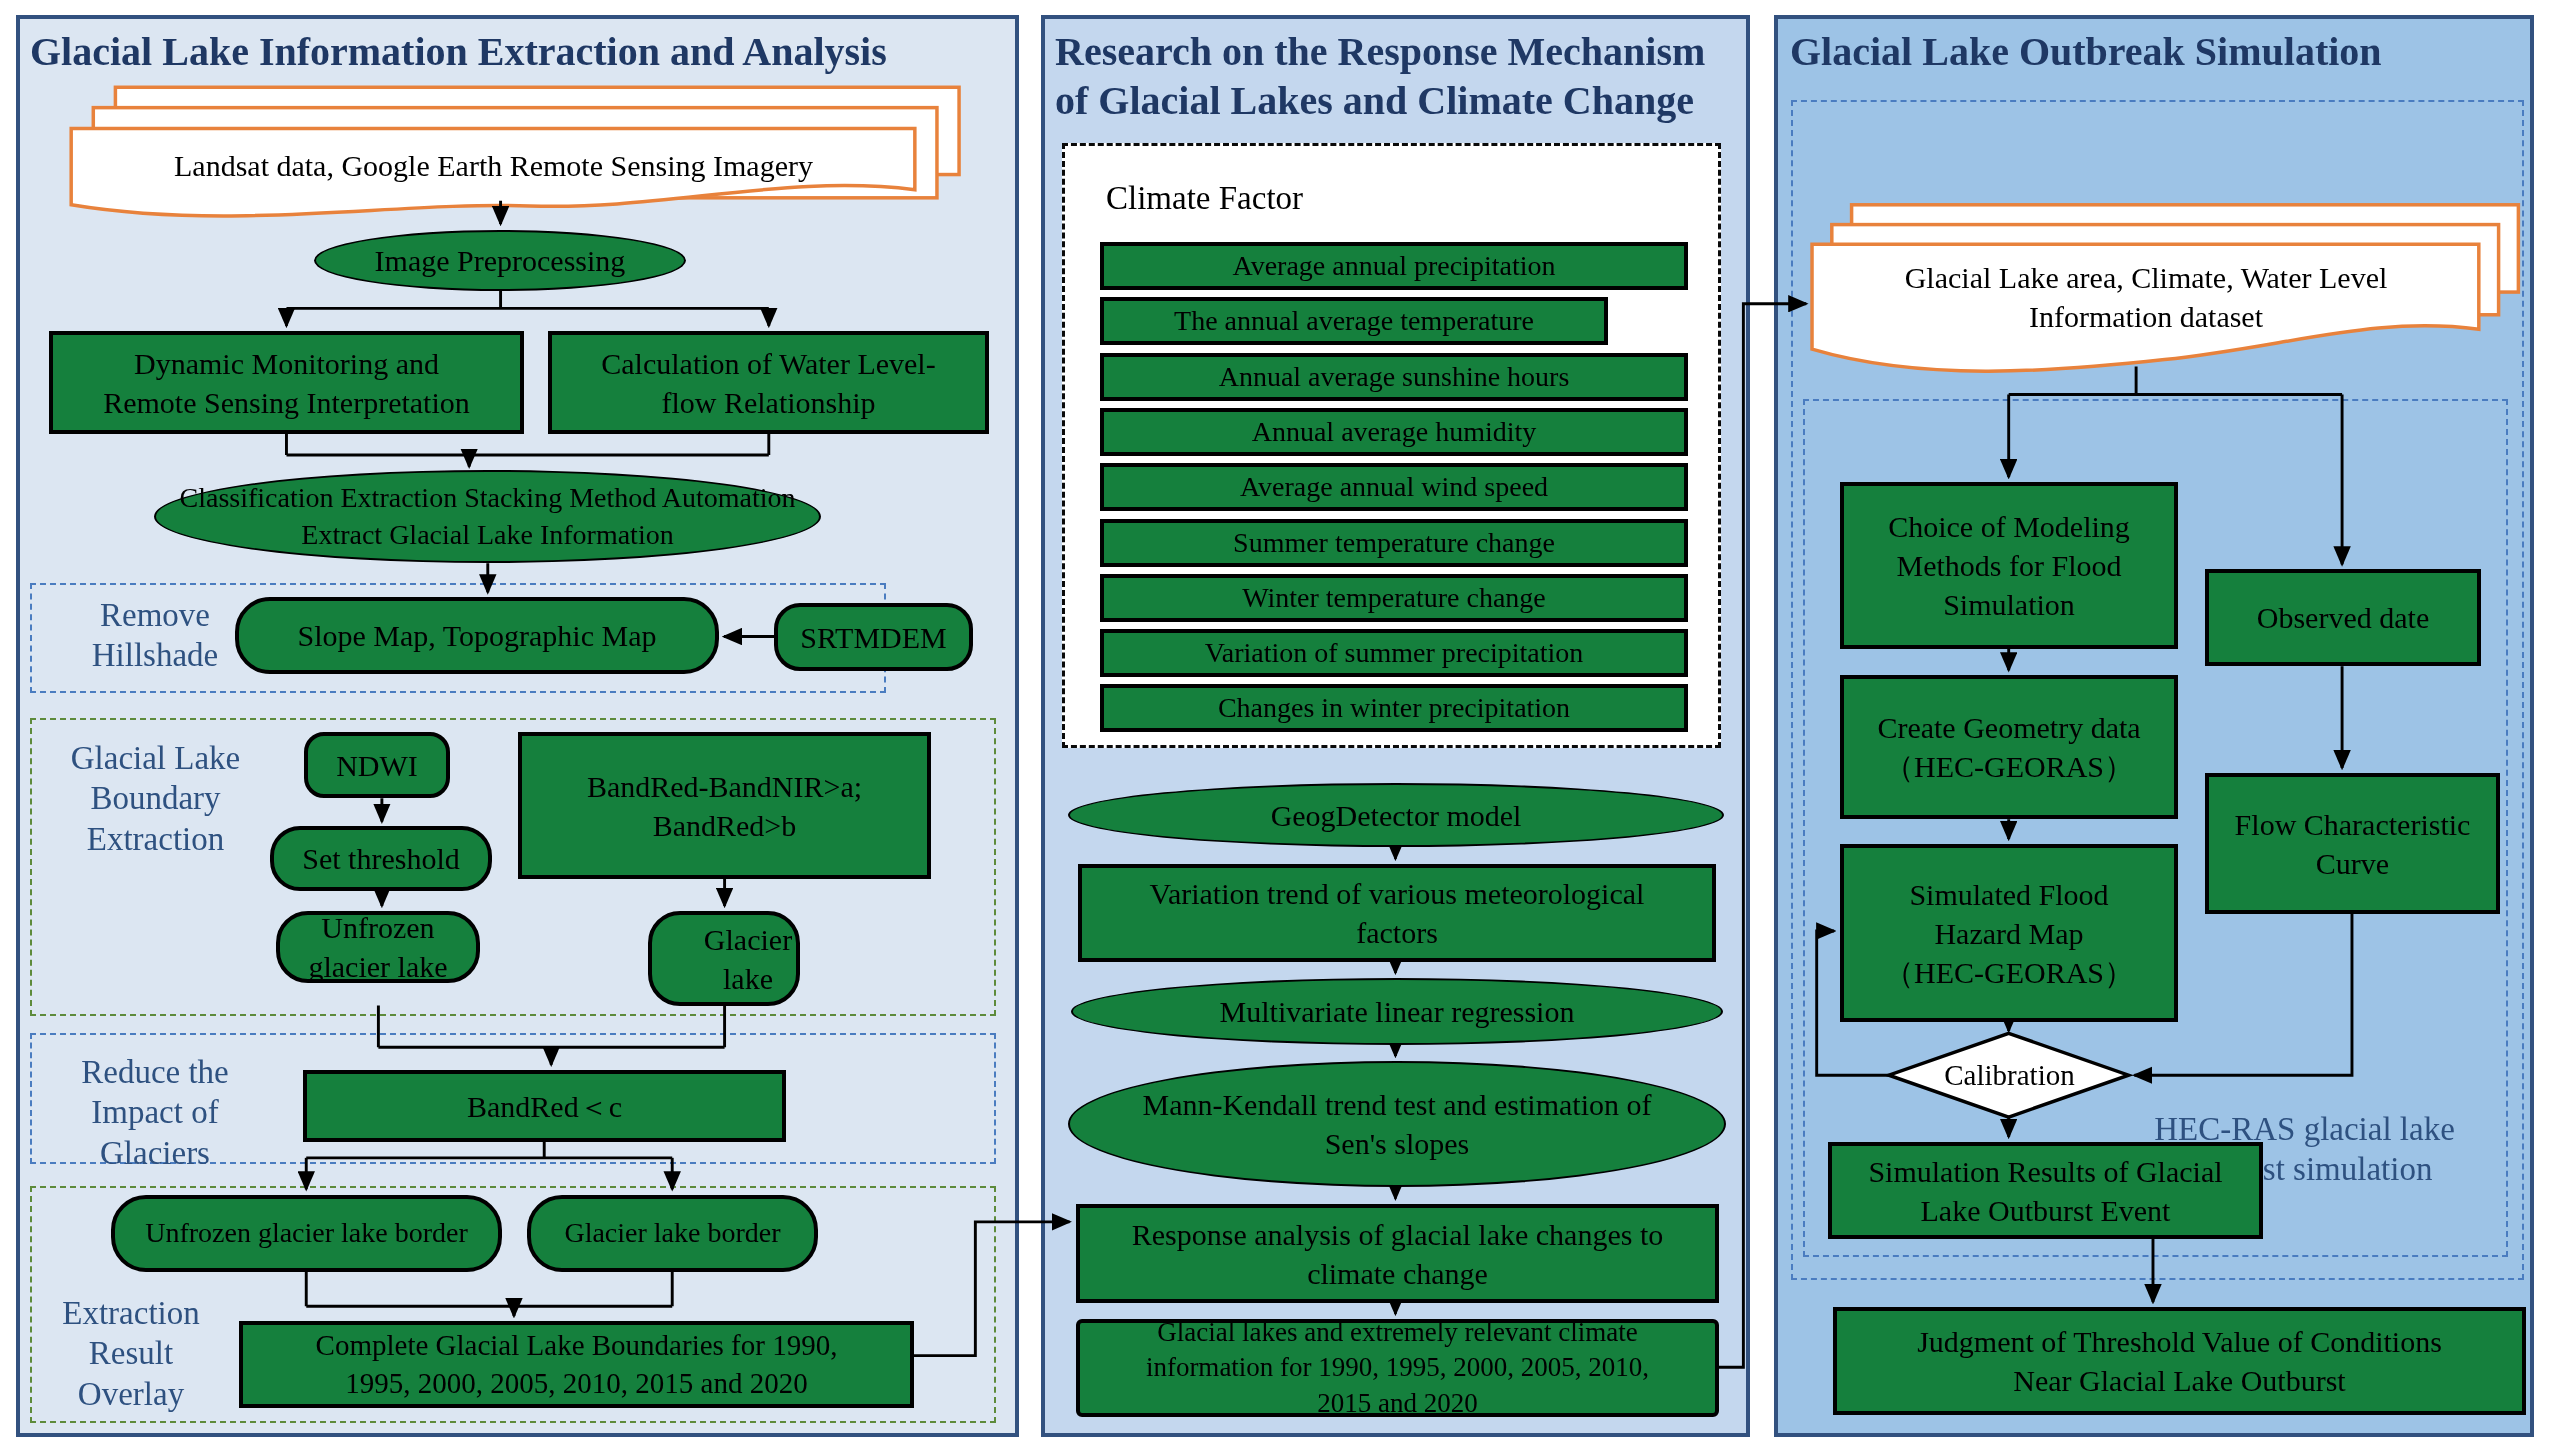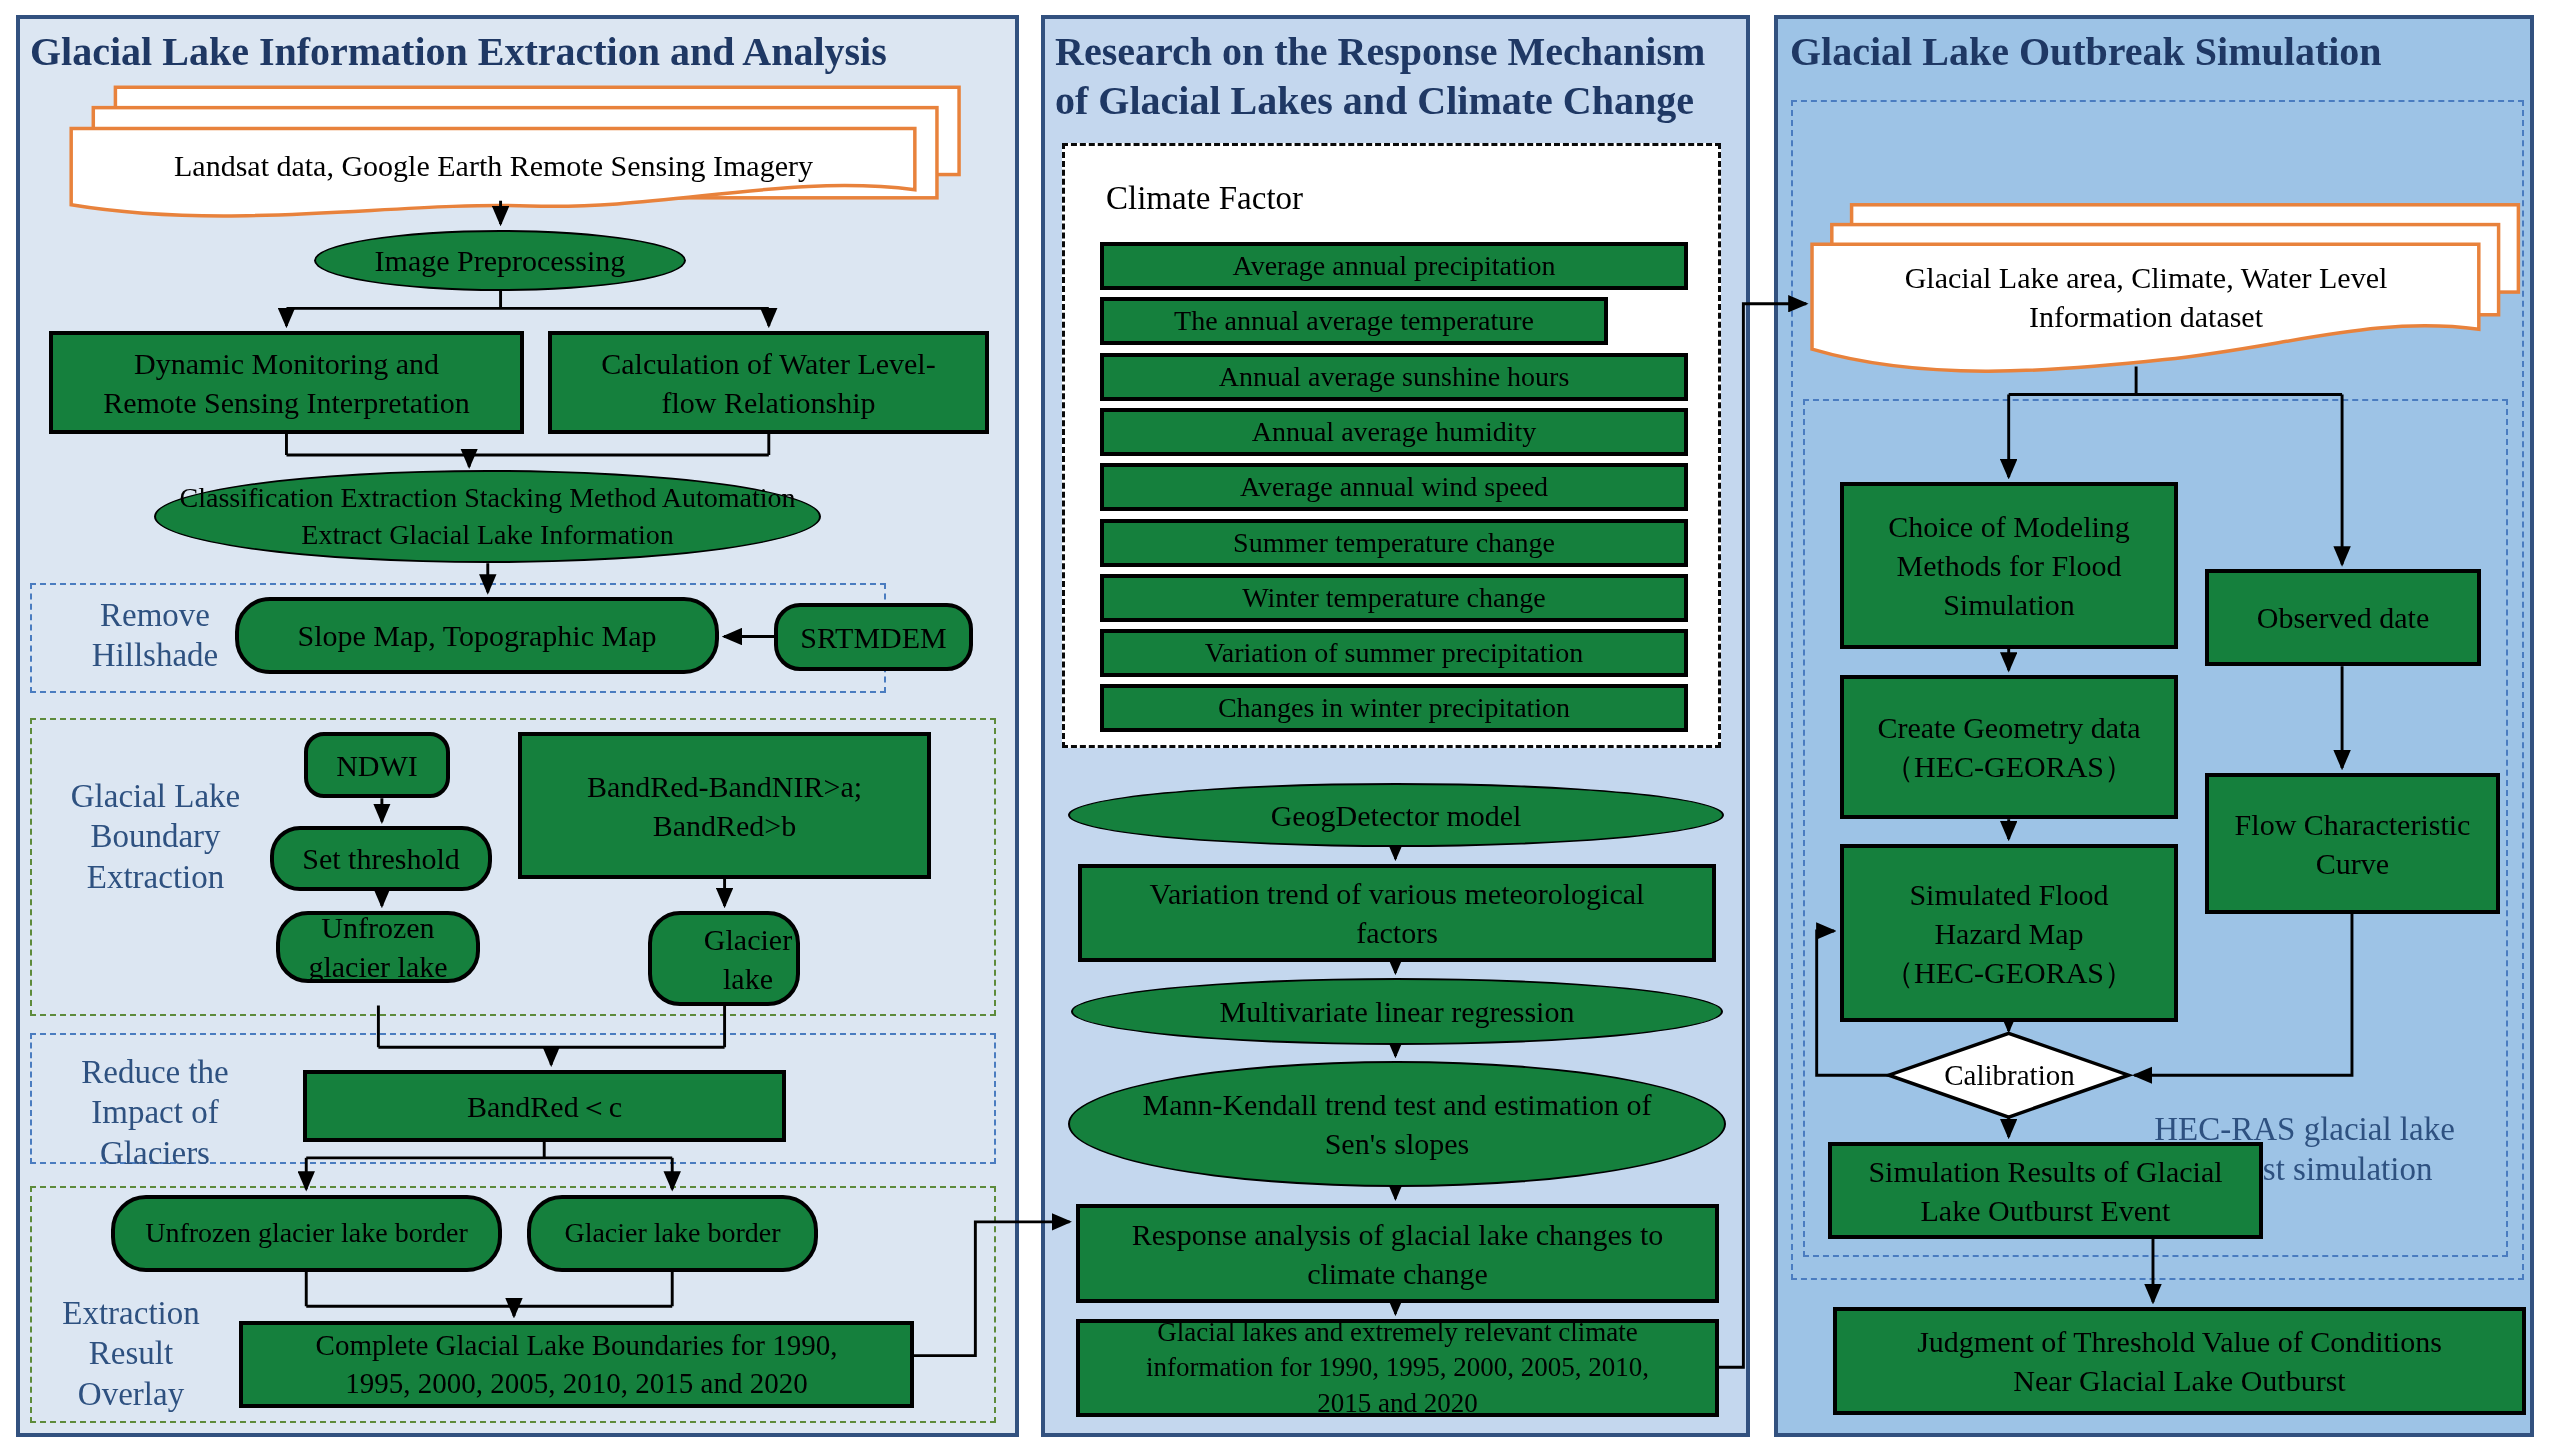--- a/index.html
+++ b/index.html
@@ -132,21 +132,21 @@
 <div class="node ellipse f48" style="left:154px;top:470px;width:667px;height:93px;">Classification Extraction Stacking Method Automation
 Extract Glacial Lake Information</div>
 
 <div class="slabel f56" style="left:56px;top:595px;width:198px;">Remove
 Hillshade</div>
 
 <div class="node round f52" style="left:235px;top:597px;width:484px;height:77px;">Slope Map, Topographic Map</div>
 
 <div class="node round f52" style="left:774px;top:603px;width:199px;height:68px;border-radius:26px;">SRTMDEM</div>
 
-<div class="slabel f56" style="left:45px;top:776px;width:221px;text-align:center;">Glacial Lake
+<div class="slabel f56" style="left:45px;top:738px;width:221px;text-align:center;">Glacial Lake
 Boundary
 Extraction</div>
 
 <div class="node round f52" style="left:304px;top:732px;width:146px;height:66px;border-radius:20px;">NDWI</div>
 
 <div class="node rect f52" style="left:270px;top:826px;width:222px;height:65px;border-radius:30px;">Set threshold</div>
 
 <div class="node round f52" style="left:276px;top:911px;width:204px;height:72px;border-radius:32px;">Unfrozen
 glacier lake</div>
 
@@ -194,21 +194,21 @@
 factors</div>
 
 <div class="node ellipse f52" style="left:1071px;top:978px;width:652px;height:67px;">Multivariate linear regression</div>
 
 <div class="node ellipse f52" style="left:1068px;top:1061px;width:658px;height:126px;">Mann-Kendall trend test and estimation of
 Sen's slopes</div>
 
 <div class="node rect f52" style="left:1076px;top:1204px;width:643px;height:99px;">Response analysis of glacial lake changes to
 climate change</div>
 
-<div class="node rect f46" style="left:1076px;top:1319px;width:643px;height:98px;">Glacial lakes and extremely relevant climate
+<div class="node rect f46" style="left:1076px;top:1319px;width:643px;height:98px;border-radius:6px;">Glacial lakes and extremely relevant climate
 information for 1990, 1995, 2000, 2005, 2010,
 2015 and 2020</div>
 
 <div class="panel-title f68" style="left:1790px;top:28px;width:727px;">Glacial Lake Outbreak Simulation</div>
 
 <div class="node bare f52" style="left:1816px;top:250px;width:660px;height:93px;z-index:4;">Glacial Lake area,  Climate, Water Level
 Information dataset</div>
 
 <div class="node rect f52" style="left:1840px;top:482px;width:338px;height:167px;">Choice of Modeling
 Methods for Flood

